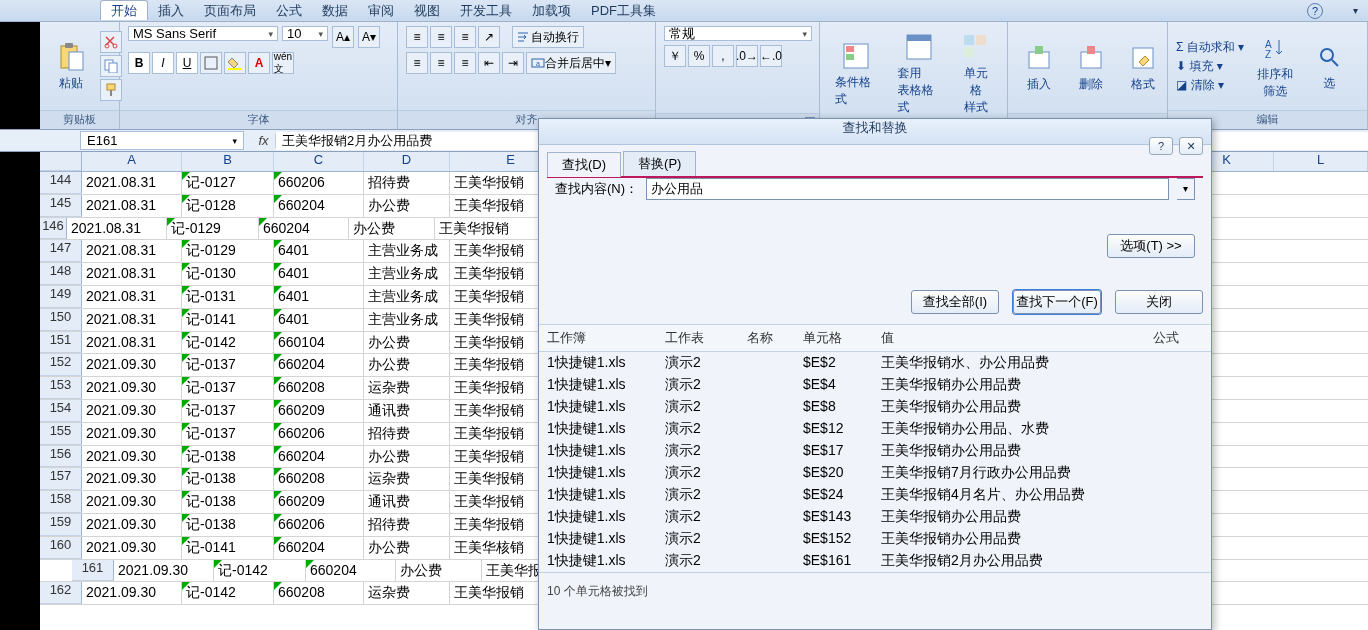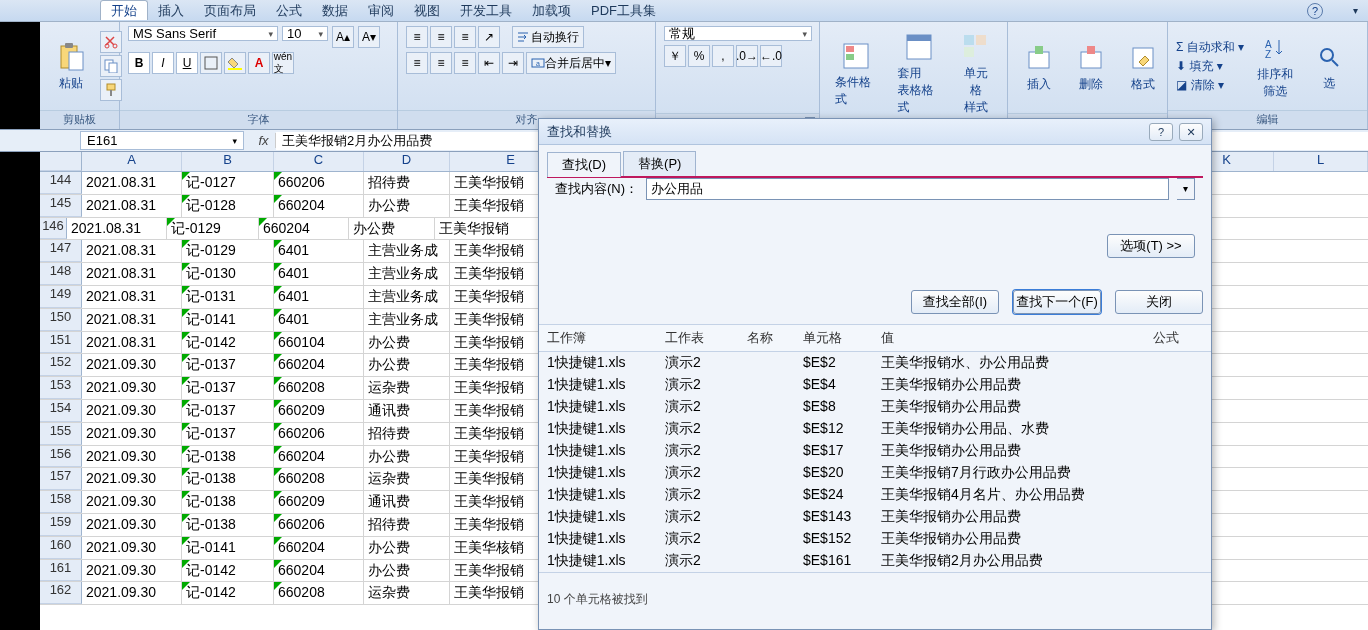--- a/index.html
+++ b/index.html
@@ -34,21 +34,21 @@
 .left-margin { width: 40px; background: #000; }
 .grid { flex: 1; overflow: hidden; }
 .colhead-row { display: flex; height: 20px; background: #e4ecf7; border-bottom: 1px solid #9fb4ce; }
 .rowhead { width: 42px; background: #e4ecf7; border-right: 1px solid #9fb4ce; text-align: center; font-size: 13px; color: #333; border-bottom:1px solid #c4d2e6; }
 .colhead { border-right: 1px solid #c4d2e6; text-align: center; font-size: 13px; color: #15428b; }
 .row { display: flex; height: 22.8px; border-bottom: 1px solid #d4d4d4; }
 .cell { border-right: 1px solid #d4d4d4; padding: 2px 4px; font-size: 14px; overflow: hidden; white-space: nowrap; position:relative; }
 .cell.texterr::before { content:""; position:absolute; left:0; top:0; border:4px solid transparent; border-left-color:#0a0; border-top-color:#0a0; }
 
 .dialog { position: absolute; left: 538px; top: 118px; width: 674px; height: 512px; background: #f0f4fa; border: 1px solid #7a93b5; box-shadow: 2px 2px 8px rgba(0,0,0,.3); font-size: 13px; }
-.dlg-title { background: linear-gradient(#e8f0fb,#d5e3f5); height: 26px; display: flex; align-items: center; padding: 0 8px; color: #1e395b; border-bottom: 1px solid #b0c4de; }
+.dlg-title { background: linear-gradient(#e8f0fb,#d5e3f5); height: 26px; display: flex; align-items: center; padding: 0 8px; color: #1e395b; border-bottom: 1px solid #b0c4de; flex-direction: column; }
 .dlg-title .btns { margin-left: auto; display: flex; gap: 6px; }
 .dlg-title .winbtn { width: 24px; height: 18px; border: 1px solid #9ab; border-radius: 3px; background: linear-gradient(#fdfdfd,#e3ecf7); font-size: 11px; text-align: center; line-height: 16px; cursor: pointer; }
 .dlg-tabs { display: flex; padding: 6px 8px 0; gap: 2px; }
 .dlg-tab { padding: 3px 14px; border: 1px solid #a0b4d0; background: #e4ecf7; border-bottom: none; font-size: 13px; cursor: pointer; }
 .dlg-tab.active { background: #f0f4fa; position: relative; top: 1px; }
 .dlg-panel { border-top: 2px solid #be185d; margin: 0 8px; padding: 0 8px; }
 .dlg-row { display: flex; align-items: center; gap: 8px; margin-bottom: 8px; }
 .dlg-row input { flex: 1; height: 22px; border: 1px solid #7a93b5; padding: 0 4px; font-size: 13px; }
 .dlg-row .dd { width: 18px; height: 22px; border:1px solid #7a93b5; border-left:none; text-align:center; font-size:10px; line-height:20px; }
 .dlg-buttons { display: flex; justify-content: flex-end; gap: 10px; padding: 4px 0 10px; }
@@ -59,21 +59,21 @@
 .results-head { display: flex; padding: 4px 8px; border-top: 1px solid #c4d2e6; border-bottom: 1px solid #c4d2e6; font-size: 13px; color: #333; background:#f3f7fc; }
 .results-head div, .result-row div { overflow:hidden; white-space:nowrap; }
 .results { max-height: 260px; overflow: auto; }
 .result-row { display: flex; padding: 2px 8px; font-size: 14px; }
 .col-wb { width: 118px; }
 .col-ws { width: 82px; }
 .col-nm { width: 56px; }
 .col-cell { width: 78px; }
 .col-val { flex: 1; }
 .col-fm { width: 50px; }
-.dlg-status { padding: 18px 8px; font-size: 12px; color: #444; border-top:1px solid #c4d2e6; }
+.dlg-status { padding: 10px 8px; font-size: 12px; color: #444; border-top:1px solid #c4d2e6; }
 
 svg { display:block; }
 </style>
 </head>
 <body>
 
 <div class="menubar">
   <span id="menu-tabs"><span class="tab active">开始</span><span class="tab">插入</span><span class="tab">页面布局</span><span class="tab">公式</span><span class="tab">数据</span><span class="tab">审阅</span><span class="tab">视图</span><span class="tab">开发工具</span><span class="tab">加载项</span><span class="tab">PDF工具集</span></span>
   <span class="help">?</span>
   <span style="margin-right:10px;font-size:10px;">▾</span>
@@ -468,21 +468,21 @@
         </div>
         <div class="row">
           <div class="rowhead" style="width: 42px;">160</div>
           <div class="cell" style="width: 100px;">2021.09.30</div>
           <div class="cell texterr" style="width: 92px;">记-0141</div>
           <div class="cell texterr" style="width: 90px;">660204</div>
           <div class="cell" style="width: 86px;">办公费</div>
           <div class="cell" style="width: 122px;">王美华核销</div>
         </div>
         <div class="row">
-          <div class="rowhead" style="width: 42px;">161</div>
+          <div class="rowhead" style="width: 42px; margin-left: 32px;">161</div>
           <div class="cell" style="width: 100px;">2021.09.30</div>
           <div class="cell texterr" style="width: 92px;">记-0142</div>
           <div class="cell texterr" style="width: 90px;">660204</div>
           <div class="cell" style="width: 86px;">办公费</div>
           <div class="cell" style="width: 122px;">王美华报销</div>
         </div>
         <div class="row">
           <div class="rowhead" style="width: 42px;">162</div>
           <div class="cell" style="width: 100px;">2021.09.30</div>
           <div class="cell texterr" style="width: 92px;">记-0142</div>

